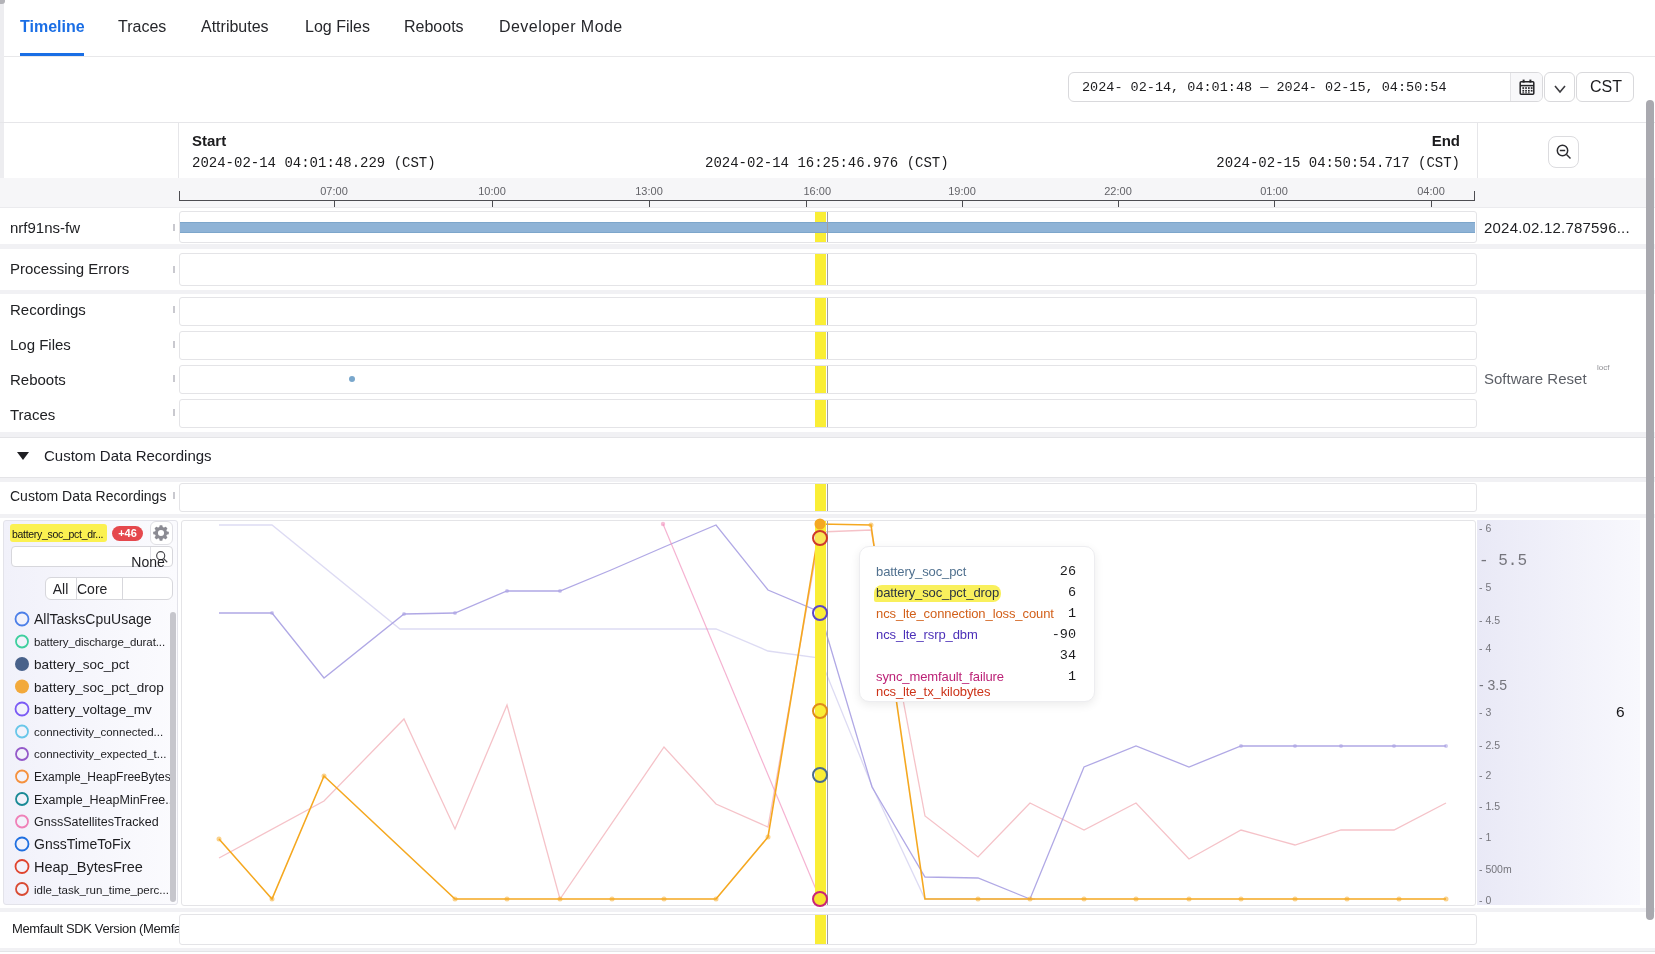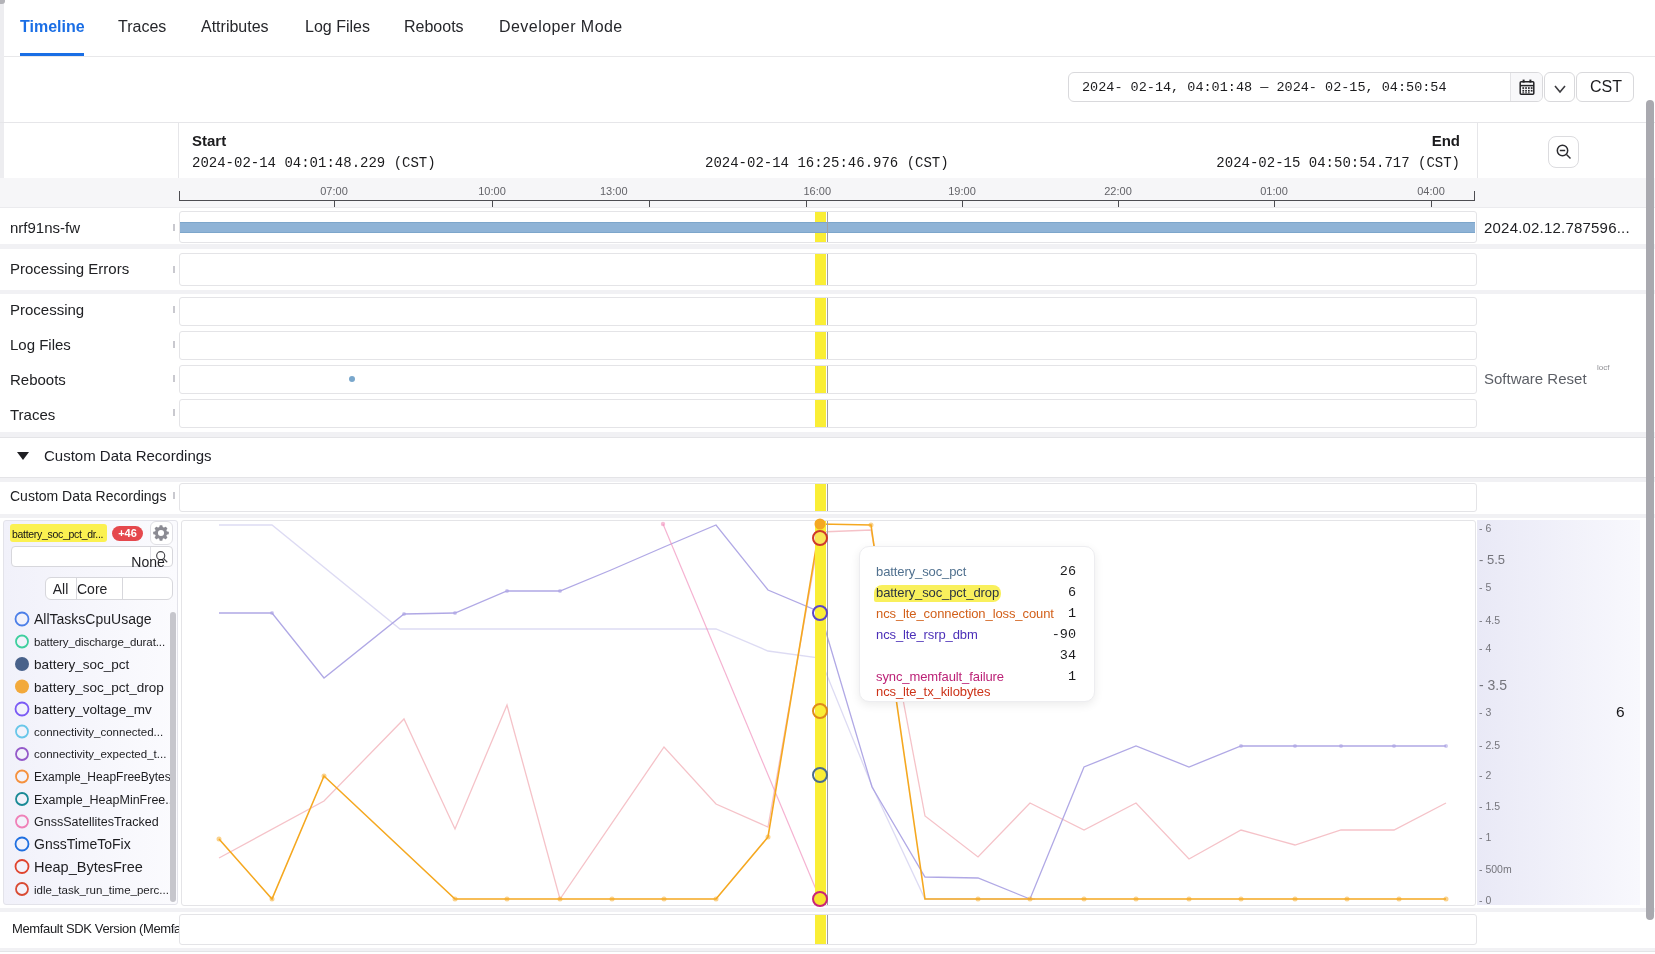--- a/index.html
+++ b/index.html
@@ -73,21 +73,21 @@
       <line x1="11.5" y1="11.5" x2="15.5" y2="15.5"></line>
       <line x1="4.8" y1="7.5" x2="10.2" y2="7.5"></line>
   </svg>
 
   <div class="abs" style="left:0;top:178px;width:1655px;height:30px;background:#f6f6f8;border-bottom:1px solid #ebebee;box-sizing:border-box;"></div>
   <div class="abs" style="left:179px;top:200px;width:1296px;height:1px;background:#4d4d52;"></div>
   <div class="abs" style="left:179px;top:191px;width:1px;height:10px;background:#4d4d52;"></div>
   <div class="abs" style="left:1474px;top:191px;width:1px;height:10px;background:#4d4d52;"></div>
   <div class="abs" style="left:309px;top:185px;width:50px;text-align:center;font-size:11px;color:#636368;">07:00</div>
   <div class="abs" style="left:467px;top:185px;width:50px;text-align:center;font-size:11px;color:#636368;">10:00</div>
-  <div class="abs" style="left:600px;top:185px;width:50px;text-align:left;font-size:11px;color:#636368;">13:00</div>
+  <div class="abs" style="left:624px;top:185px;width:50px;text-align:center;font-size:11px;color:#636368;">13:00</div>
   <div class="abs" style="left:781px;top:185px;width:50px;text-align:right;font-size:11px;color:#636368;">16:00</div>
   <div class="abs" style="left:937px;top:185px;width:50px;text-align:center;font-size:11px;color:#636368;">19:00</div>
   <div class="abs" style="left:1093px;top:185px;width:50px;text-align:center;font-size:11px;color:#636368;">22:00</div>
   <div class="abs" style="left:1249px;top:185px;width:50px;text-align:center;font-size:11px;color:#636368;">01:00</div>
   <div class="abs" style="left:1406px;top:185px;width:50px;text-align:center;font-size:11px;color:#636368;">04:00</div>
   <div class="abs" style="left:334px;top:200px;width:1px;height:7px;background:#4d4d52;"></div>
   <div class="abs" style="left:492px;top:200px;width:1px;height:7px;background:#4d4d52;"></div>
   <div class="abs" style="left:649px;top:200px;width:1px;height:7px;background:#4d4d52;"></div>
   <div class="abs" style="left:806px;top:200px;width:1px;height:7px;background:#4d4d52;"></div>
   <div class="abs" style="left:962px;top:200px;width:1px;height:7px;background:#4d4d52;"></div>
@@ -113,21 +113,21 @@
   <div class="bandline" style="top:212px;height:30px;"></div>
   <div class="dash" style="top:224px;"></div>
   <div class="abs" style="left:1484px;top:219px;font-size:15px;letter-spacing:0.2px;color:#202124;">2024.02.12.787596...</div>
 
   <div class="abs rowlabel" style="left:10px;top:260px;">Processing Errors</div>
   <div class="box" style="top:253px;height:33px;"></div>
   <div class="band" style="top:254px;height:31px;"></div>
   <div class="bandline" style="top:254px;height:31px;"></div>
   <div class="dash" style="top:266px;"></div>
 
-  <div class="abs rowlabel" style="left:10px;top:301px;">Processing</div>
+  <div class="abs rowlabel" style="left:10px;top:301px;">Recordings</div>
   <div class="box" style="top:297px;height:29px;"></div>
   <div class="band" style="top:298px;height:27px;"></div>
   <div class="bandline" style="top:298px;height:27px;"></div>
   <div class="dash" style="top:306px;"></div>
 
   <div class="abs rowlabel" style="left:10px;top:336px;">Log Files</div>
   <div class="box" style="top:331px;height:29px;"></div>
   <div class="band" style="top:332px;height:27px;"></div>
   <div class="bandline" style="top:332px;height:27px;"></div>
   <div class="dash" style="top:341px;"></div>
@@ -218,21 +218,21 @@
       <text x="20" y="241" font-size="14">GnssTimeToFix</text>
       <text x="20" y="263.5" font-size="14.5">Heap_BytesFree</text>
       <text x="20" y="285.5" font-size="11.5">idle_task_run_time_perc...</text>
     </g>
   </svg>
   <div class="abs" style="left:170px;top:612px;width:6px;height:290px;background:#c6c6cc;border-radius:3px;"></div>
 
   <div class="abs" style="left:181px;top:520px;width:1295px;height:386px;background:#fff;border:1px solid #e4e4e7;border-radius:3px;box-sizing:border-box;"></div>
   <div class="abs" style="left:1477px;top:520px;width:163px;height:385px;background:linear-gradient(90deg,#e9e9f6,#f8f8fd);"></div>
   <div class="abs" style="left:1479px;top:522px;font-size:10.5px;color:#75757c;">- 6</div>
-  <div class="abs" style="left:1479px;top:552px;font-size:13px;color:#75757c;">- 5.5</div>
+  <div class="abs" style="left:1479px;top:552px;font-size:16px;color:#75757c;font-family:Liberation Mono, monospace;">- 5.5</div>
   <div class="abs" style="left:1479px;top:581px;font-size:10.5px;color:#75757c;">- 5</div>
   <div class="abs" style="left:1479px;top:614px;font-size:10.5px;color:#75757c;">- 4.5</div>
   <div class="abs" style="left:1479px;top:642px;font-size:10.5px;color:#75757c;">- 4</div>
   <div class="abs" style="left:1479px;top:677px;font-size:14px;color:#75757c;">- 3.5</div>
   <div class="abs" style="left:1479px;top:706px;font-size:10.5px;color:#75757c;">- 3</div>
   <div class="abs" style="left:1479px;top:739px;font-size:10.5px;color:#75757c;">- 2.5</div>
   <div class="abs" style="left:1479px;top:769px;font-size:10.5px;color:#75757c;">- 2</div>
   <div class="abs" style="left:1479px;top:800px;font-size:10.5px;color:#75757c;">- 1.5</div>
   <div class="abs" style="left:1479px;top:831px;font-size:10.5px;color:#75757c;">- 1</div>
   <div class="abs" style="left:1479px;top:863px;font-size:10.5px;color:#75757c;">- 500m</div>

